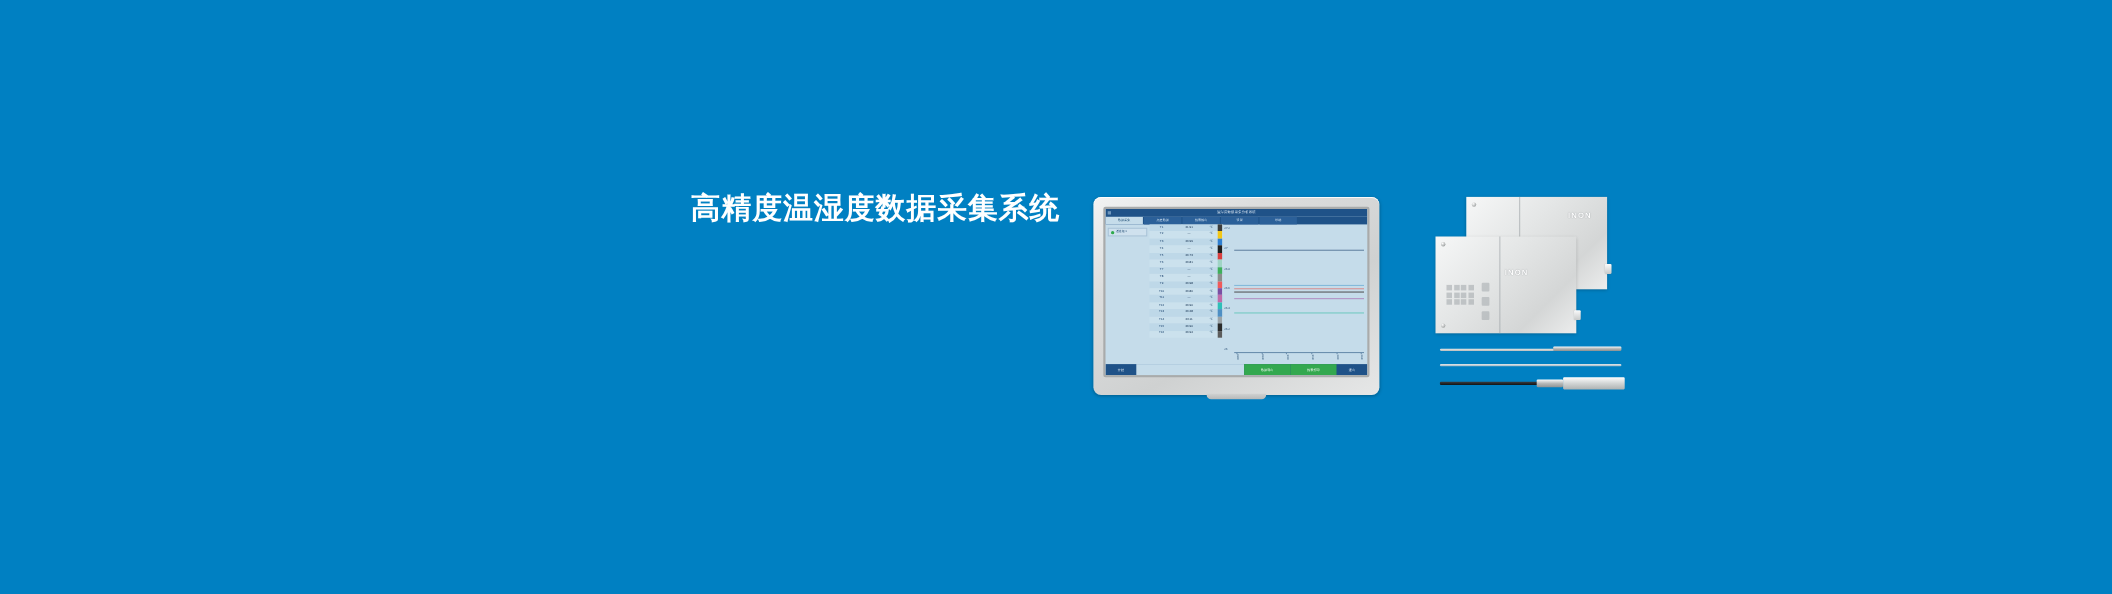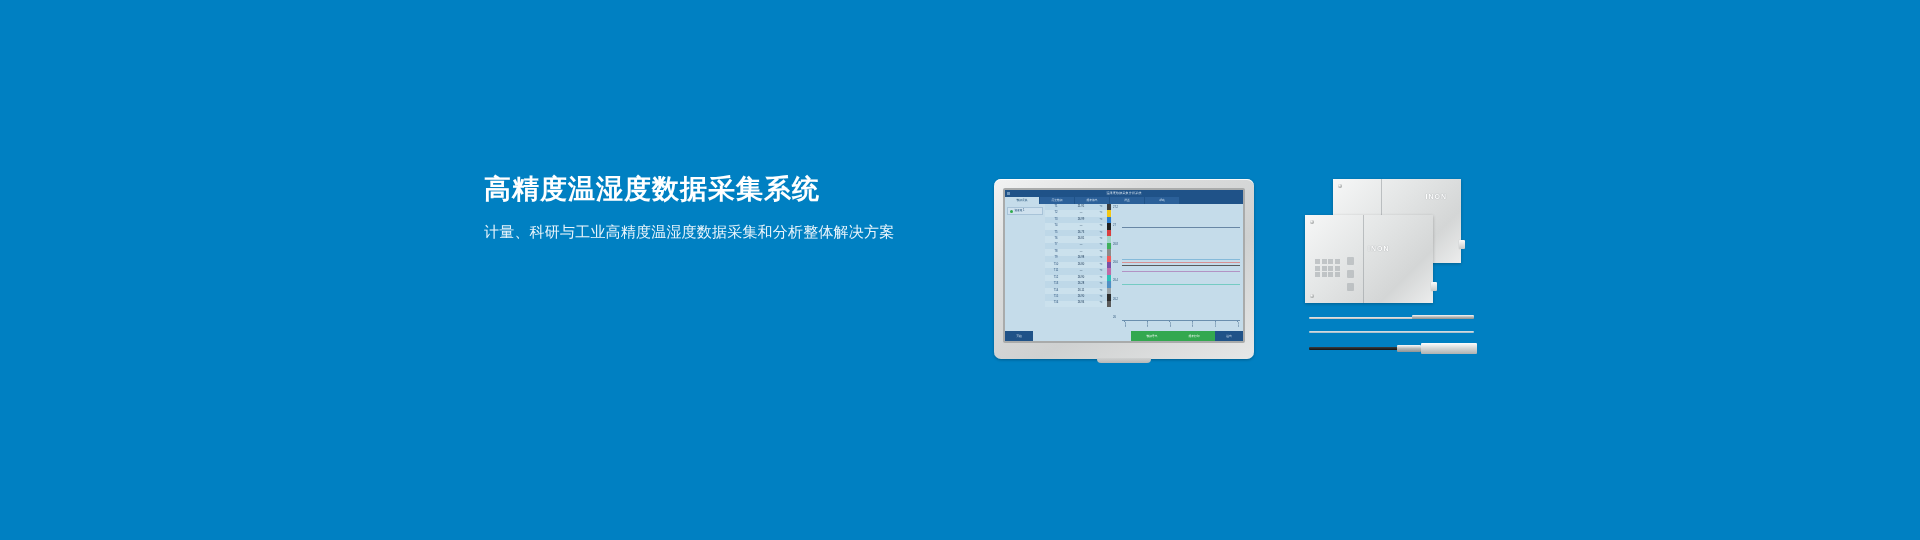--- a/index.html
+++ b/index.html
@@ -5,21 +5,21 @@
   html,body{margin:0;padding:0;}
   body{
     width:1920px;height:540px;overflow:hidden;
     background:#0080c2;
     font-family:"Liberation Sans","DejaVu Sans",sans-serif;
     -webkit-font-smoothing:antialiased;
   }
   #banner{position:relative;width:1920px;height:540px;background:#0080c2;}
 
   
-  .copy{position:absolute;left:484px;top:173px;width:480px;}
+  .copy{position:absolute;left:484px;top:173px;width:480px;text-align:right;}
   .hero-title{
     font-size:27px;line-height:32px;font-weight:bold;color:#ffffff;
     letter-spacing:1px;white-space:nowrap;margin:0 0 17px 0;
   }
   .hero-sub{
     font-size:15px;line-height:20px;color:#eaf5fc;font-weight:400;
     white-space:nowrap;margin:0 0 18px 0;letter-spacing:.2px;
   }
   .feature-list{list-style:none;margin:0;padding:0;}
   .feature-item{
@@ -152,21 +152,20 @@
   .probe3 .seg-a{position:absolute;left:88px;top:2px;width:24px;height:7px;background:linear-gradient(#fbfbfb,#b6baba,#8f9394);border-radius:1px;}
   .probe3 .seg-b{position:absolute;left:112px;top:0;width:56px;height:11px;background:linear-gradient(#fdfdfd,#d2d5d5,#aeb2b2);border-radius:1px;}
 </style>
 </head>
 <body>
 
 <div id="banner">
 
   <div class="copy">
     <h1 class="hero-title">高精度温湿度数据采集系统</h1>
-    <p class="hero-sub">计量、科研与工业高精度温湿度数据采集和分析整体解决方案</p>
   </div>
 
   <div class="monitor">
     <div class="monitor-bezel"></div>
     <div class="monitor-inner">
       <div class="screen">
 
         <div class="scr-titlebar">
           <span class="scr-sys"></span>
           <span class="scr-title-text">温湿度数据采集分析系统</span>

